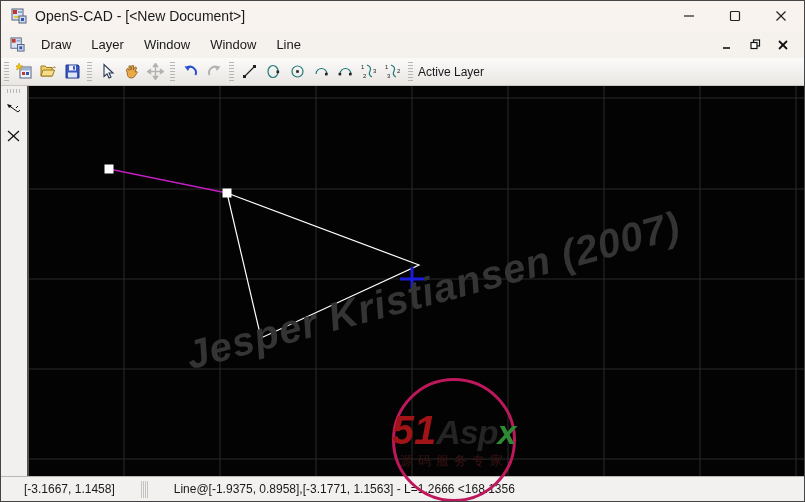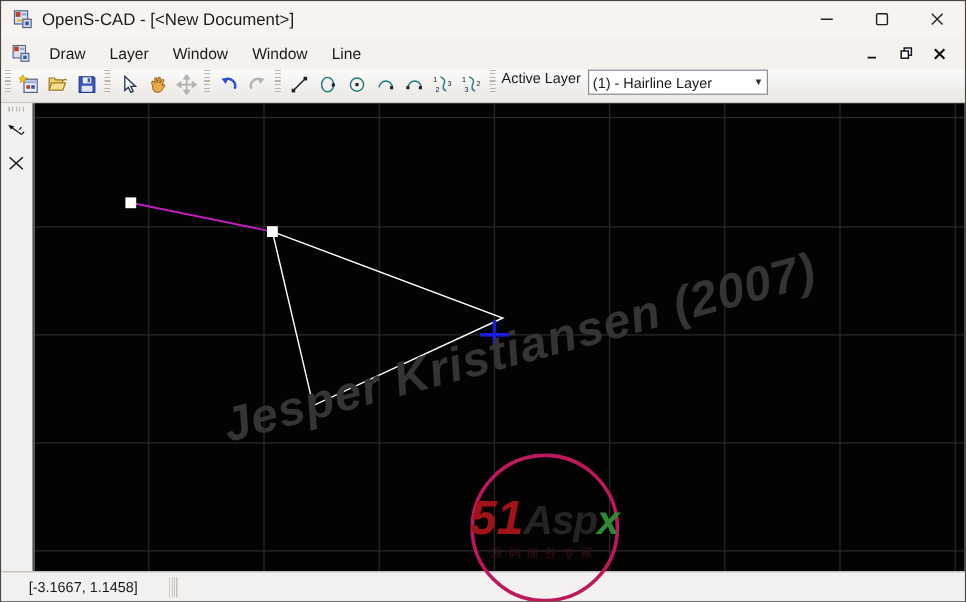--- a/index.html
+++ b/index.html
@@ -19,21 +19,21 @@
   .tbtn svg{display:block;}
   
   .menubar{position:absolute;top:30px;left:0;right:0;height:27px;background:#f5f1ed;
     display:flex;align-items:center;font-size:13px;}
   .menubar .doc-icon{width:15px;height:15px;margin:0 6px 0 9px;flex:0 0 auto;}
   .menu-item{padding:4px 10px;cursor:default;}
   .mdi-buttons{margin-left:auto;display:flex;align-items:center;margin-right:12px;gap:10px;}
   .mdi-btn{width:18px;height:16px;display:flex;align-items:center;justify-content:center;}
   
   .toolbar{position:absolute;top:57px;left:0;right:0;height:28px;
-    background:linear-gradient(#fcfbfa,#e9e6e3);display:flex;align-items:flex-start;
+    background:linear-gradient(#fcfbfa,#e9e6e3);display:flex;align-items:center;
     border-bottom:1px solid #c9c5c1;}
   .grip{width:5px;height:20px;margin:0 3px;
     background:repeating-linear-gradient(to bottom,#b9b5b1 0 1px,transparent 1px 3px);}
   .tool-btn{width:24px;height:24px;display:flex;align-items:center;justify-content:center;}
   .al-label{font-size:12px;margin:0 6px 0 2px;white-space:nowrap;}
   .layer-combo{display:flex;align-items:center;width:150px;height:21px;background:#fff;
     border:1px solid #8a8a8a;font-size:12px;padding:2px 3px;}
   .layer-combo .val{width:126px;overflow:hidden;white-space:nowrap;}
   .layer-combo .arrow{margin-left:auto;font-size:8px;color:#333;}
   
@@ -50,21 +50,21 @@
     font-size:40px;font-weight:bold;font-style:italic;letter-spacing:1px;
     color:#343434;white-space:nowrap;pointer-events:none;}
   
   .logo-badge{position:absolute;left:391px;top:377px;width:124px;height:124px;z-index:60;
     border:3px solid #be185d;border-radius:50%;display:flex;flex-direction:column;
     align-items:center;justify-content:center;pointer-events:none;}
   .logo-line{font-weight:bold;font-style:italic;line-height:1;white-space:nowrap;}
   .logo-51{font-size:40px;color:#a01317;}
   .logo-asp{font-size:34px;color:#242424;letter-spacing:-1px;}
   .logo-x{font-size:34px;color:#2e8b34;}
-  .logo-sub{font-size:10px;color:#3c1414;letter-spacing:5px;margin-top:2px;font-family:Liberation Mono, monospace;}
+  .logo-sub{font-size:13px;color:#3c1414;letter-spacing:5px;margin-top:2px;font-family:Liberation Mono, monospace;}
   
   .statusbar{position:absolute;left:0;right:0;bottom:0;height:25px;background:#f3f1ef;
     border-top:1px solid #bab6b2;display:flex;align-items:center;font-size:12px;}
   .status-panel{padding:0 23px;white-space:nowrap;}
   .status-grip{width:7px;height:17px;margin:0 3px;
     background:repeating-linear-gradient(to right,#c6c2be 0 1px,transparent 1px 2px);}
 </style>
 </head>
 <body>
 
@@ -249,24 +249,20 @@
         <text x="1" y="6" font-size="6" fill="#222" font-family="Liberation Sans,sans-serif">1</text>
         <text x="3" y="15" font-size="6" fill="#222" font-family="Liberation Sans,sans-serif">3</text>
         <text x="13" y="10" font-size="6" fill="#222" font-family="Liberation Sans,sans-serif">2</text>
         <path d="M7 2 q5 2 3 6 q-2 4 2 6" fill="none" stroke="#1f7a7a" stroke-width="1.2"></path>
       </svg>
     </div>
 
     <div class="grip"></div>
 
     <span class="al-label">Active Layer</span>
-    <div class="layer-combo">
-      <span class="val">(1) - Hairline Layer</span>
-      <span class="arrow">▼</span>
-    </div>
   </div>
 
   <div class="main">
     <div class="side-toolbar">
       <div class="side-grip"></div>
       <div class="side-btn">
         <svg width="18" height="18" viewBox="0 0 18 18">
           <line x1="3" y1="4" x2="13" y2="11" stroke="#111" stroke-width="1"></line>
           <polygon points="2,3 7,4.5 4,7" fill="#111"></polygon>
           <line x1="11" y1="7" x2="13" y2="5" stroke="#111"></line>
@@ -319,15 +315,16 @@
   <div class="logo-badge">
     <div class="logo-line">
       <span class="logo-51">51</span><span class="logo-asp">Asp</span><span class="logo-x">x</span>
     </div>
     <div class="logo-sub">源码服务专家</div>
   </div>
 
   <div class="statusbar">
     <div class="status-panel">[-3.1667, 1.1458]</div>
     <div class="status-grip"></div>
+    <div class="status-panel">Line@[-1.9375, 0.8958],[-3.1771, 1.1563] - L=1.2666 &lt;168.1356</div>
   </div>
 
 </div>
 
 </body></html>

